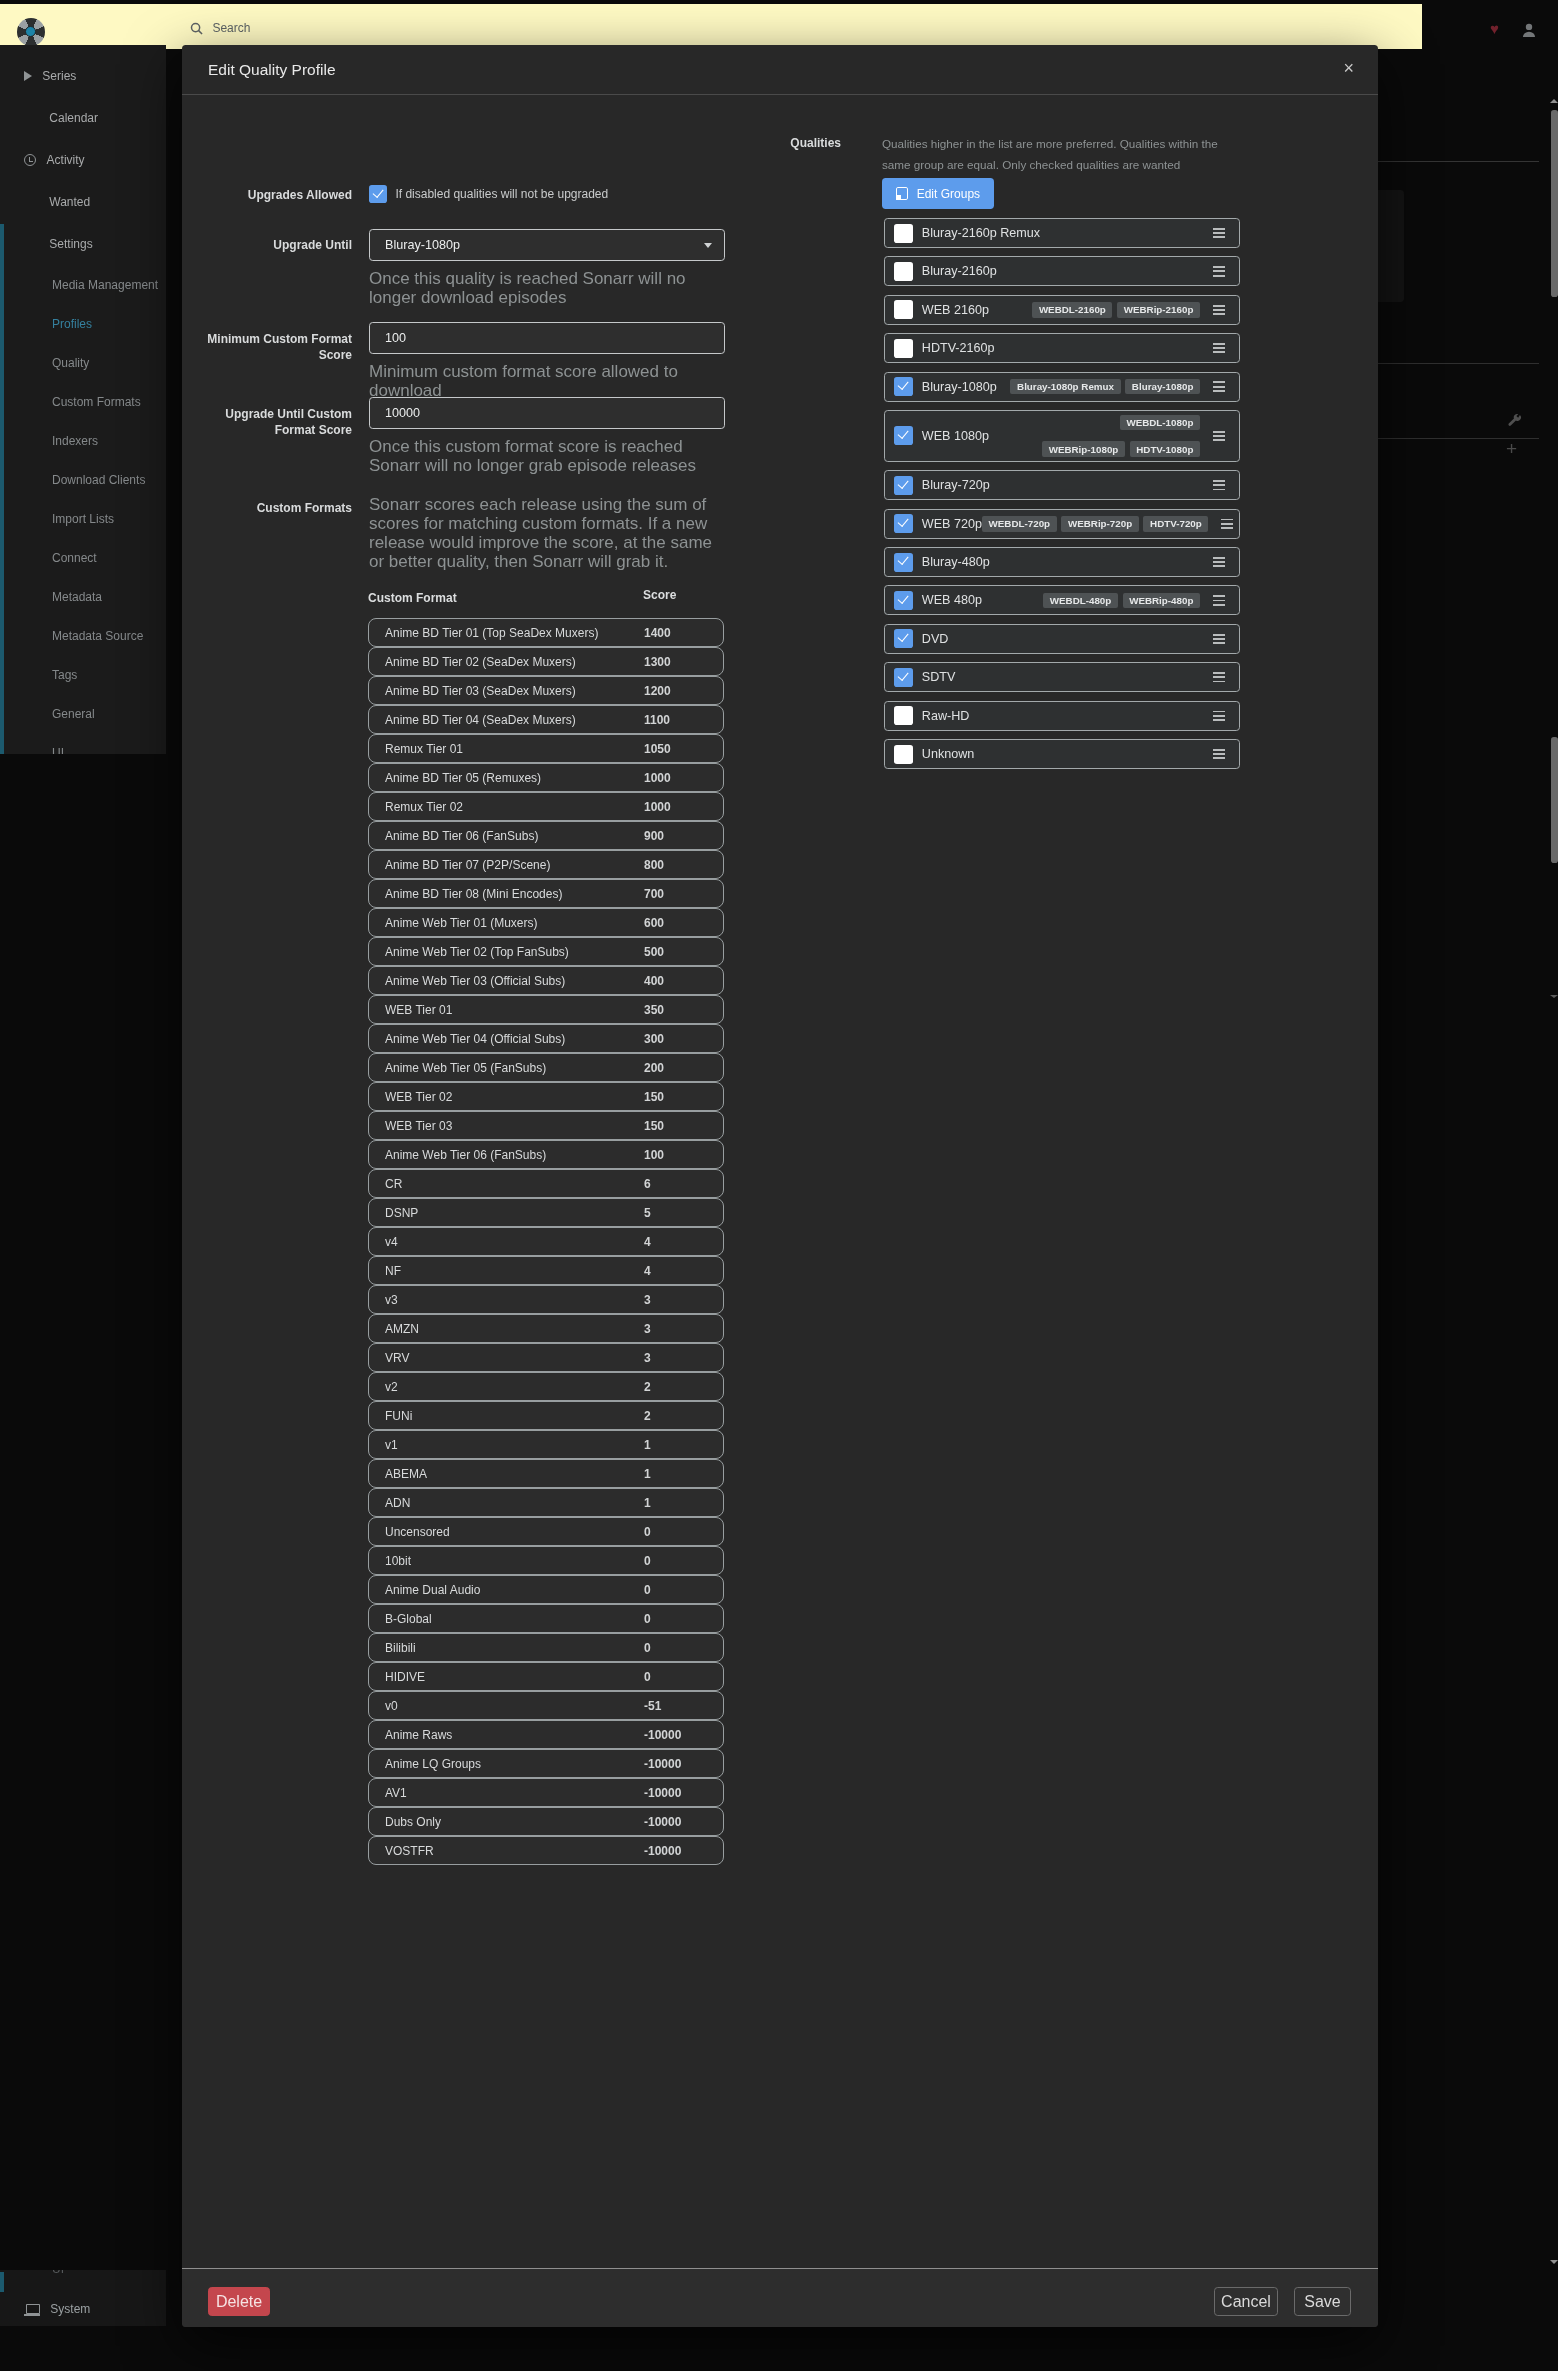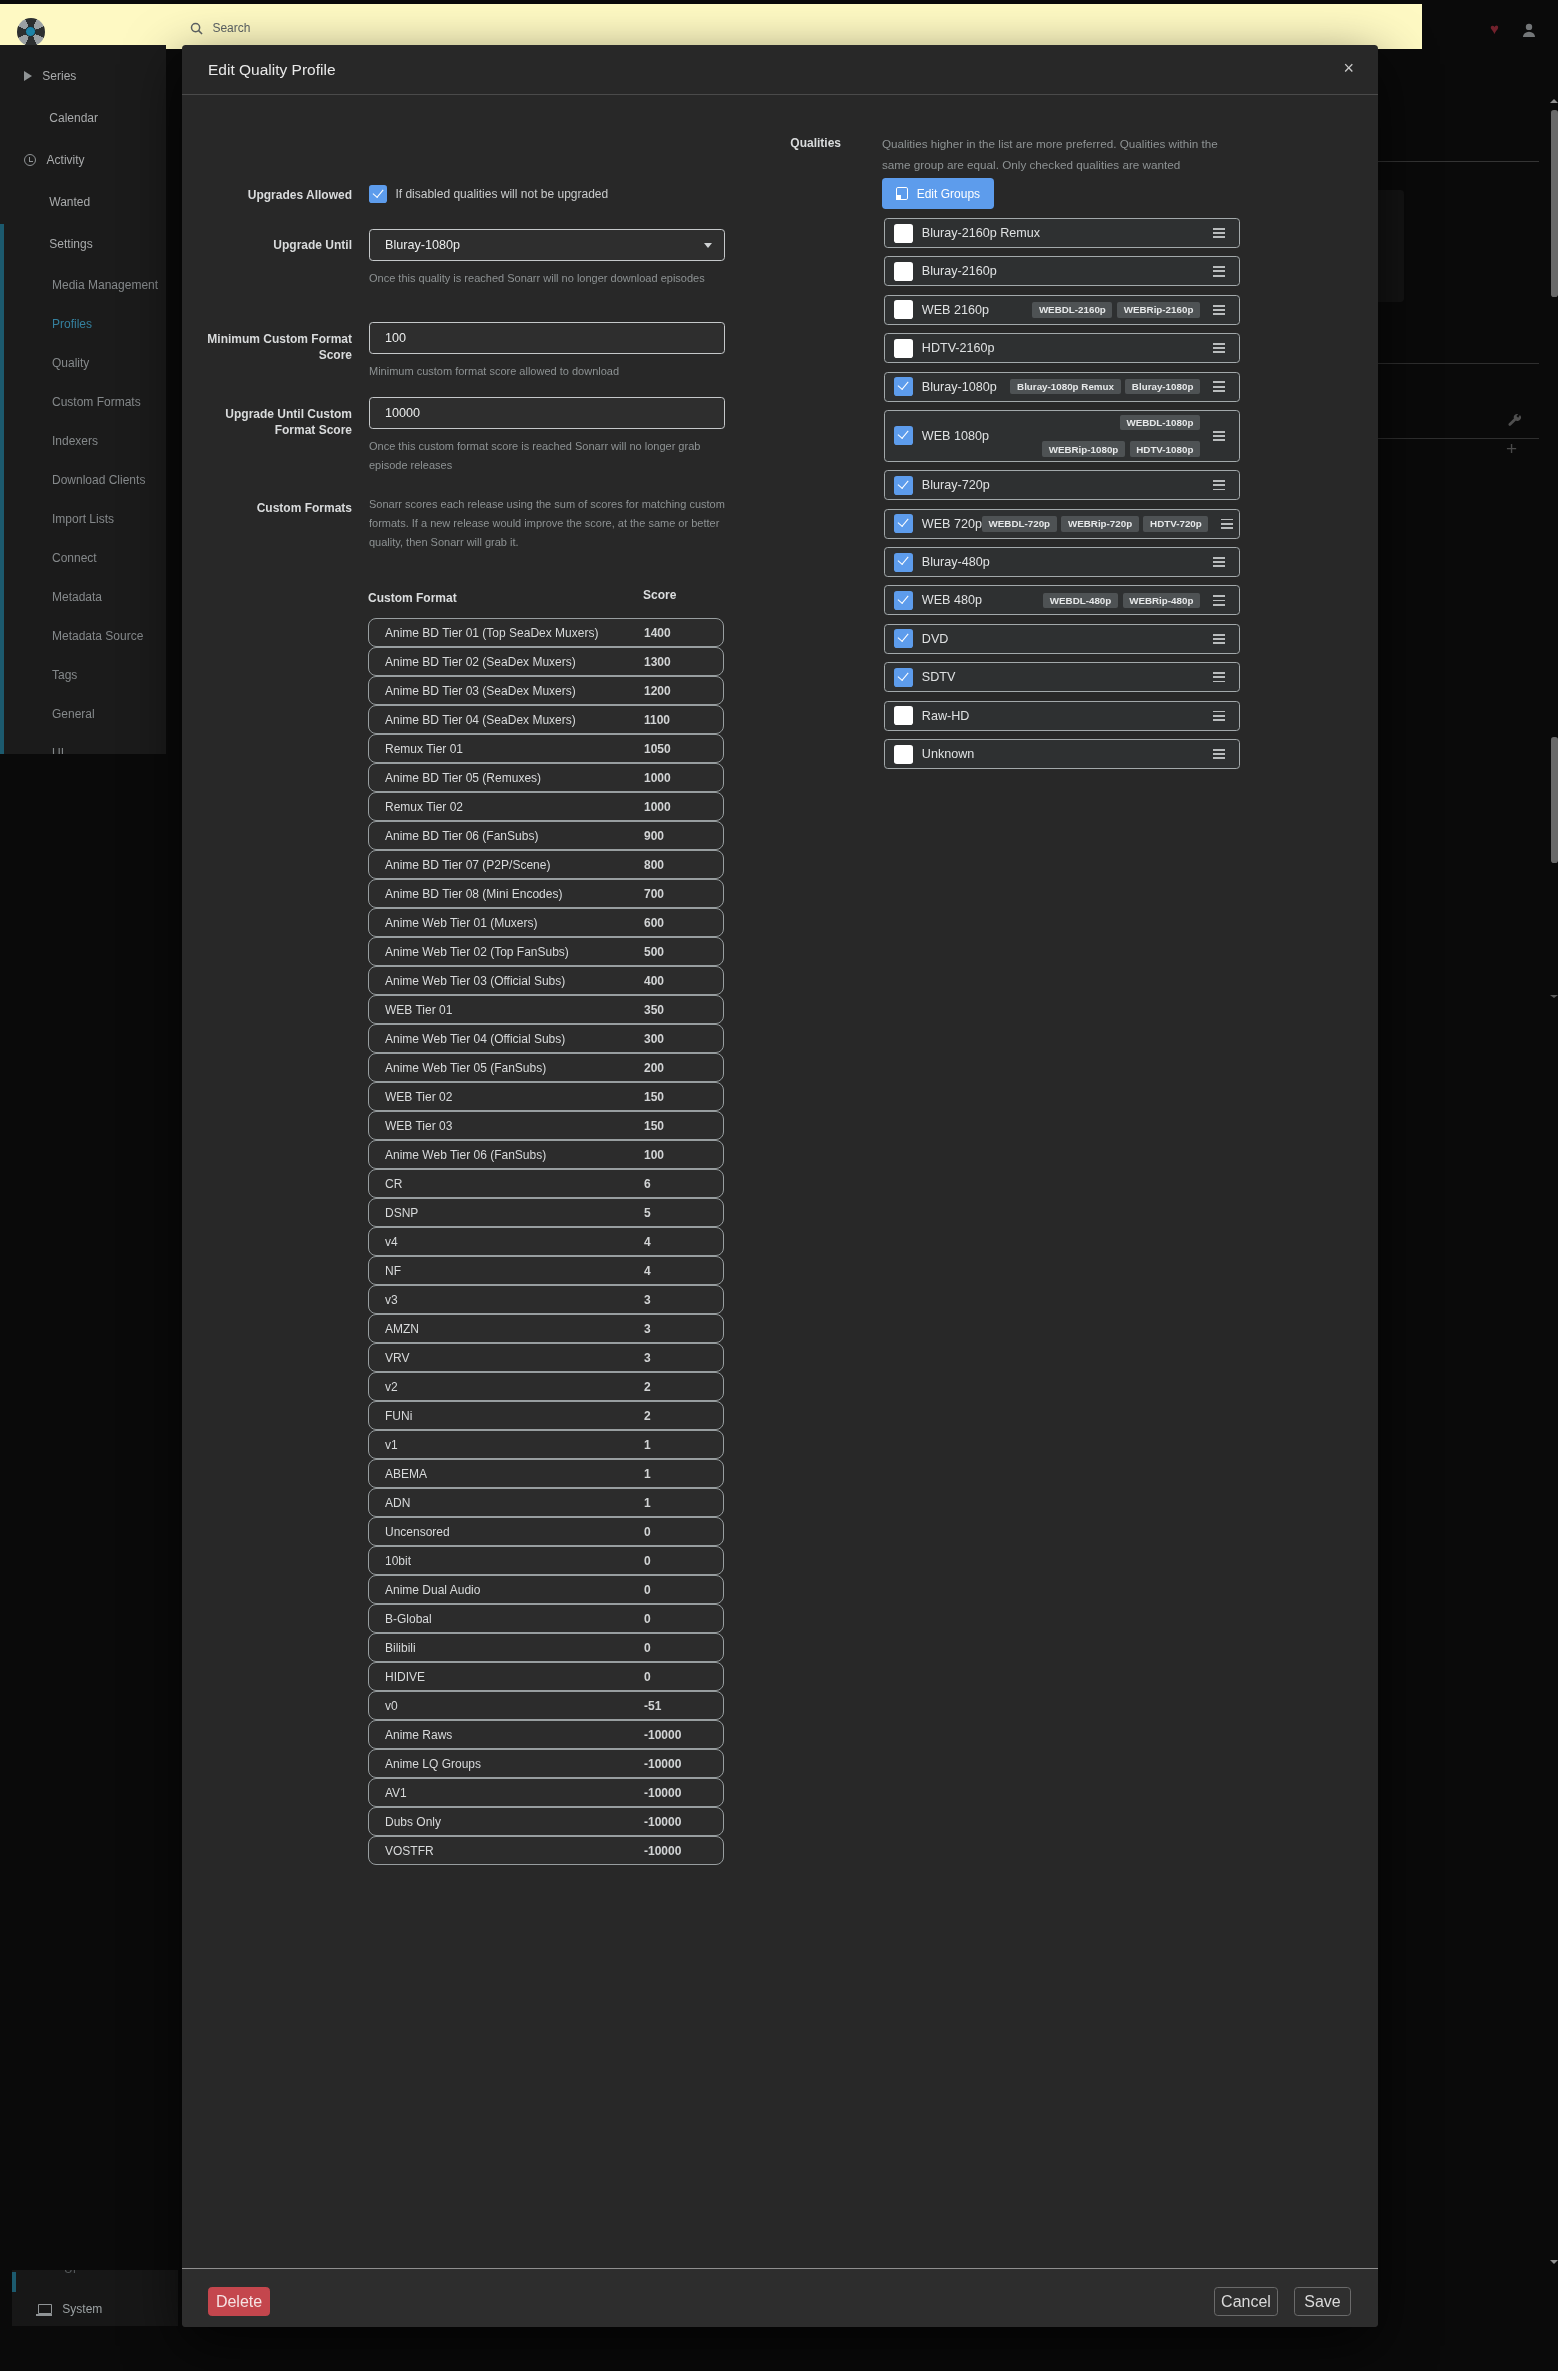--- a/index.html
+++ b/index.html
@@ -30,21 +30,21 @@
   .sub-item{height:39px;display:flex;align-items:center;padding-left:52px;cursor:pointer;}
   .sub-item span{color:#85898b;font-size:12px;}
   .sub-item.active span{color:#35809e;}
   
   .ic-play{width:0;height:0;border-left:8.4px solid #8f9395;border-top:5.2px solid transparent;border-bottom:5.2px solid transparent;}
   .ic-clock{width:10.3px;height:10.3px;border:1.4px solid #8f9395;border-radius:50%;position:relative;}
   .ic-clock::after{content:'';position:absolute;left:4.2px;top:1.9px;width:2.8px;height:3.7px;border-left:1.4px solid #8f9395;border-bottom:1.4px solid #8f9395;}
   .ic-monitor{width:12px;height:7.5px;border:1.4px solid #8f9395;border-radius:0.9px;position:relative;}
   .ic-monitor::after{content:'';position:absolute;left:-2.8px;top:8.4px;width:16px;height:1.9px;background:#8f9395;}
 
-  #sidebar-bottom{left:12px;top:2270px;width:166px;height:56px;background:#171717;overflow:hidden;}
+  #sidebar-bottom{left:0;top:2270px;width:166px;height:56px;background:#171717;overflow:hidden;}
   #sb-accent{position:absolute;left:0;top:1.9px;width:3.7px;height:19.7px;background:#1c5a6e;}
   #sb-ui{position:absolute;left:52px;top:-8.4px;color:#565a5c;font-size:12px;}
   #sb-system{position:absolute;left:26px;top:32px;display:flex;align-items:center;gap:10.3px;cursor:pointer;}
   #sb-system span{color:#9aa0a2;font-size:12px;}
 
   
   .bg-line{height:0.9px;background:#2f2f2f;}
   #bg-card{left:1378px;top:190px;width:26px;height:112px;background:#141414;border-radius:0 3.7px 3.7px 0;}
   #bg-wrench{left:1507px;top:413px;}
   #bg-plus{left:1506px;top:438px;color:#4a4a4a;font-size:19px;font-weight:400;}
@@ -61,21 +61,21 @@
   .f-label .inner{display:inline-block;}
   .f-label.narrow .inner{max-width:148px;}
   .f-label.pt10{padding-top:9.4px;}
   .f-label.pt5{padding-top:4.7px;}
   .f-ctrl{margin-left:17px;width:356px;}
   .inputbox{box-sizing:border-box;width:356px;height:32px;background:#2e2e2e;border:0.9px solid #c5c8ca;border-radius:3.7px;
             color:#eceeee;font-size:12.6px;padding:0 15px;font-family:inherit;outline:none;}
   .selectbox{box-sizing:border-box;width:356px;height:32px;background:#2e2e2e;border:0.9px solid #c5c8ca;border-radius:3.7px;
             color:#eceeee;font-size:12.6px;padding:0 15px;display:flex;align-items:center;position:relative;cursor:pointer;}
   .caret{position:absolute;right:12px;top:13px;width:0;height:0;border-left:4.7px solid transparent;border-right:4.7px solid transparent;border-top:5.6px solid #cfd2d3;}
-  .helptext{color:#8d9293;font-size:11px;line-height:19px;margin-top:7.5px;width:356px;}
+  .helptext{color:#8d9293;font-size:17px;line-height:19px;margin-top:7.5px;width:356px;}
   .cb{width:18px;height:18px;border-radius:2.8px;background:#ffffff;position:relative;cursor:pointer;flex:0 0 auto;}
   .cb.on{background:#5d9cec;}
   .cb.on::after{content:'';position:absolute;left:5.6px;top:1.9px;width:4.7px;height:9.4px;
                 border-right:1.9px solid #fff;border-bottom:1.9px solid #fff;transform:rotate(40deg);}
   .cb-caption{margin-left:8.4px;color:#c9cbcc;font-size:12px;padding-top:1.9px;}
 
   
   #cf-header{left:186px;top:543px;width:356px;position:absolute;}
   #cf-header .h1{color:#dcdedf;font-size:12px;font-weight:bold;}
   #cf-header .h2{position:absolute;left:275px;top:0;color:#dcdedf;font-size:12px;font-weight:bold;}

